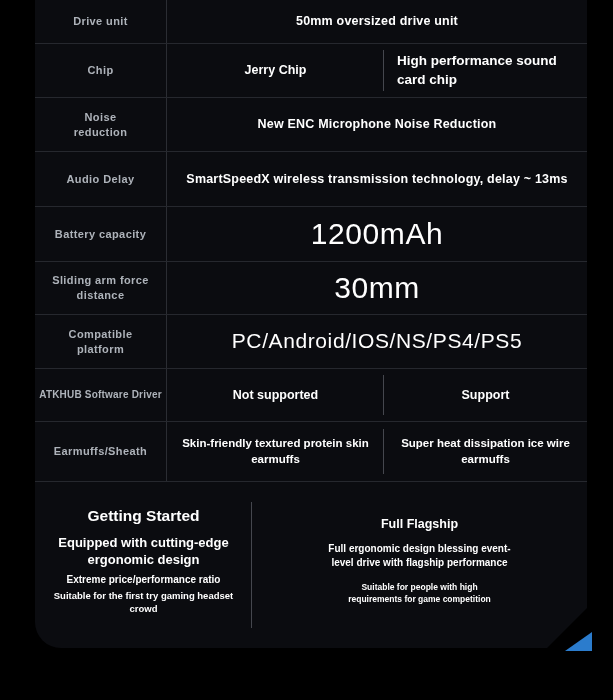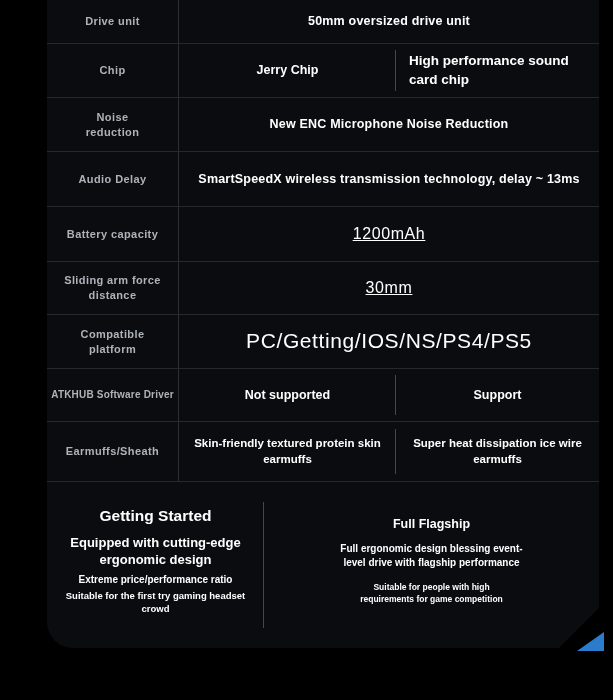--- a/index.html
+++ b/index.html
@@ -1,20 +1,20 @@
 <!DOCTYPE html>
 <html><head>
 <meta charset="utf-8">
 <style>
   html,body{margin:0;padding:0;background:#000;}
   body{width:613px;height:700px;overflow:hidden;font-family:"Liberation Sans","DejaVu Sans",sans-serif;}
   .stage{position:relative;width:613px;height:700px;background:#000;}
 
   .card{
-    position:absolute;left:47px;top:0;width:552px;height:648px;
+    position:absolute;left:35px;top:0;width:552px;height:648px;
     background:#0b0c10;border-radius:0 0 0 26px;overflow:visible;
   }
   .rows{display:flex;flex-direction:column;width:100%;height:100%;}
   .row{display:flex;flex:0 0 auto;border-bottom:1px solid #26282e;box-sizing:border-box;}
   .row:last-child{border-bottom:none;}
   .r1{height:44px}.r2{height:54px}.r3{height:54px}.r4{height:55px}
   .r5{height:55px}.r6{height:55px}.r7{height:53px}.r8{height:54px}
   .r9{height:53px}.r10{height:60px}.r11{flex:1 1 auto;}
 
   .cell{display:flex;align-items:center;justify-content:center;text-align:center;box-sizing:border-box;}
@@ -22,21 +22,21 @@
     flex:0 0 132px;width:132px;border-right:1px solid #2b2d33;
     color:#aeb3ba;font-weight:bold;font-size:11px;letter-spacing:.4px;
     line-height:1.35;white-space:pre-line;padding:2px 6px;
   }
   .labelsm{font-size:10px;letter-spacing:.2px;padding:2px 2px;}
   .content{
     flex:1 1 auto;color:#fff;font-weight:bold;font-size:12.5px;
     letter-spacing:.2px;white-space:pre-line;line-height:1.35;padding:2px 8px;
   }
   .large{font-size:21px;font-weight:400;letter-spacing:.6px;}
-  .xl{font-size:16px;text-decoration:underline;}
+  .xl{font-size:30px;}
 
   .cols{flex:1 1 auto;display:flex;}
   .colA{
     position:relative;flex:0 0 217px;width:217px;color:#fff;font-weight:bold;
     font-size:12.5px;white-space:pre-line;line-height:1.35;padding:2px 6px;
   }
   .colA::after{
     content:"";position:absolute;right:0;top:12%;height:76%;width:1px;background:#45474e;
   }
   .colB{
@@ -104,21 +104,21 @@
 
       <div class="row r7">
         <div class="cell label">Sliding arm force
 distance</div>
         <div class="cell content large xl">30mm</div>
       </div>
 
       <div class="row r8">
         <div class="cell label">Compatible
 platform</div>
-        <div class="cell content large">PC/Getting/IOS/NS/PS4/PS5</div>
+        <div class="cell content large">PC/Android/IOS/NS/PS4/PS5</div>
       </div>
 
       <div class="row r9">
         <div class="cell label labelsm">ATKHUB Software Driver</div>
         <div class="cols">
           <div class="cell colA">Not supported</div>
           <div class="cell colB">Support</div>
         </div>
       </div>
 

